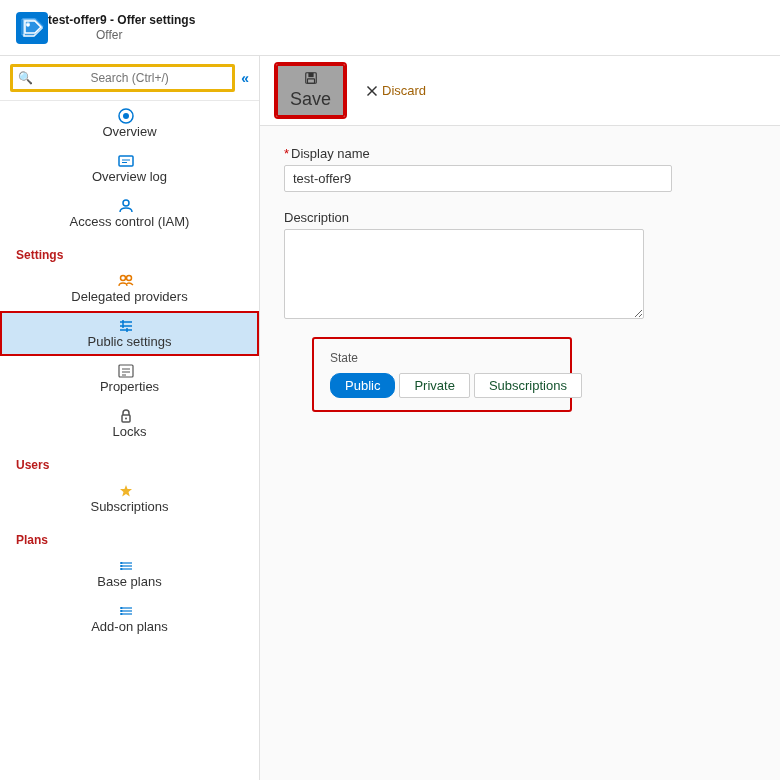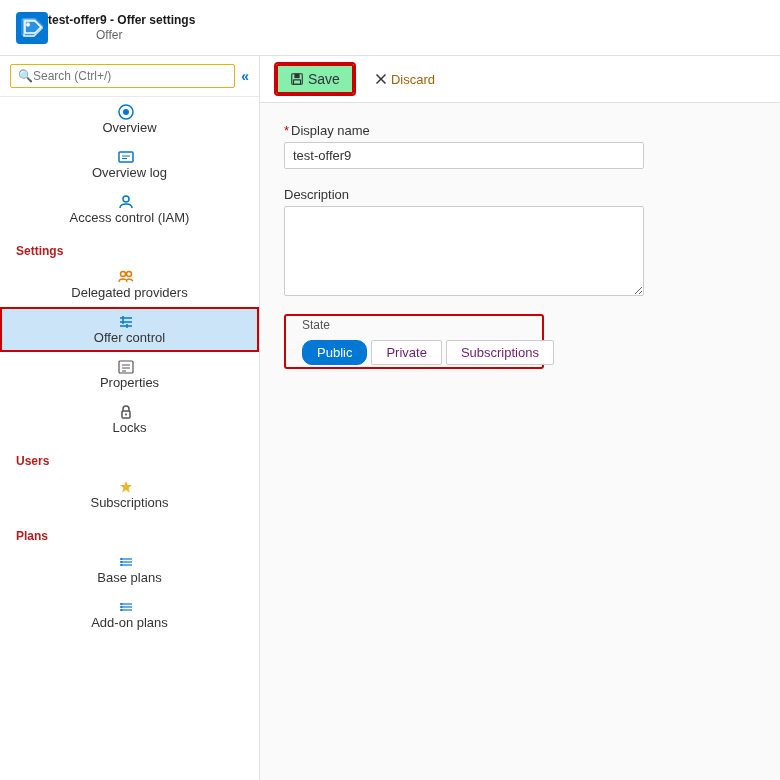--- a/index.html
+++ b/index.html
@@ -62,25 +62,26 @@
     }
     .search-icon-inner {
       position: absolute;
       left: 18px;
       color: #666;
       font-size: 12px;
     }
     .search-input {
       width: 100%;
       padding: 4px 8px 4px 22px;
-      border: 1px solid #eab308;
+      border: 3px solid #eab308;
       border-radius: 2px;
       font-size: 12px;
       color: #333;
       outline: none;
+      text-align: center;
     }
     .sidebar-collapse-btn {
       margin-left: 6px;
       cursor: pointer;
       color: #0078d4;
       font-size: 14px;
       font-weight: bold;
       flex-shrink: 0;
     }
 
@@ -140,27 +141,28 @@
       padding: 8px 16px;
       background: #fff;
       border-bottom: 1px solid #e0e0e0;
       gap: 8px;
     }
     .btn-save {
       display: flex;
       align-items: center;
       gap: 4px;
       padding: 5px 12px;
-      background: #86efac;
+      background: #a3a3a3;
       border: 2px solid #c00;
       color: #333;
-      font-size: 14px;
+      font-size: 18px;
       cursor: pointer;
       border-radius: 2px;
       outline: 2px solid #c00;
+      flex-direction: column;
     }
     .btn-discard {
       display: flex;
       align-items: center;
       gap: 4px;
       padding: 5px 12px;
       background: #fff;
       border: 1px solid transparent;
       color: #a16207;
       font-size: 13px;
@@ -180,21 +182,21 @@
     .form-label {
       font-size: 13px;
       color: #333;
       margin-bottom: 4px;
     }
     .required-star {
       color: #c00;
       margin-right: 2px;
     }
     .form-input {
-      width: 360px;
+      width: 388px;
       padding: 5px 8px;
       border: 1px solid #ccc;
       border-radius: 2px;
       font-size: 13px;
       color: #333;
       outline: none;
       background: #fff;
       display: block;
     }
     .form-textarea {
@@ -208,41 +210,42 @@
       resize: vertical;
       outline: none;
       background: #fff;
       display: block;
     }
 
     
     .state-box {
       border: 2px solid #c00;
       border-radius: 3px;
-      padding: 2px 16px;
+      padding: 12px 16px;
       width: 260px;
       margin-top: 8px;
+      margin-left: 28px;
     }
     .state-label {
       font-size: 12px;
       color: #555;
       margin-bottom: 8px;
     }
     .state-buttons {
       display: flex;
       gap: 4px;
     }
     .state-btn {
       padding: 4px 14px;
       font-size: 13px;
       cursor: pointer;
       border-radius: 2px;
       border: 1px solid #ccc;
       background: #fff;
-      color: #701a75;
+      color: #14532d;
     }
     .state-btn.selected {
       background: #0078d4;
       color: #fff;
       border-color: #0078d4;
       border-radius: 10px;
     }
 
     
     .icon-overview { color: #0078d4; }
@@ -340,21 +343,21 @@
       <span class="nav-icon icon-offer">
         <svg width="16" height="16" viewBox="0 0 16 16">
             <line x1="2" y1="4" x2="14" y2="4" stroke="#0078d4" stroke-width="1.5"></line>
             <line x1="2" y1="8" x2="14" y2="8" stroke="#0078d4" stroke-width="1.5"></line>
             <line x1="2" y1="12" x2="14" y2="12" stroke="#0078d4" stroke-width="1.5"></line>
             <line x1="5" y1="2" x2="5" y2="6" stroke="#0078d4" stroke-width="1.5"></line>
             <line x1="5" y1="6" x2="5" y2="10" stroke="#0078d4" stroke-width="1.5"></line>
             <line x1="9" y1="10" x2="9" y2="14" stroke="#0078d4" stroke-width="1.5"></line>
           </svg>
       </span>
-      <span class="nav-label">Offer control</span>
+      <span class="nav-label">Public settings</span>
     </div>
 
     <div class="sidebar-nav-item">
       <span class="nav-icon icon-properties">
         <svg width="16" height="16" viewBox="0 0 16 16">
             <rect x="1" y="2" width="14" height="12" rx="1" fill="none" stroke="#555" stroke-width="1.2"></rect>
             <line x1="4" y1="6" x2="12" y2="6" stroke="#555" stroke-width="1"></line>
             <line x1="4" y1="9" x2="12" y2="9" stroke="#555" stroke-width="1"></line>
             <line x1="4" y1="12" x2="8" y2="12" stroke="#555" stroke-width="1"></line>
           </svg>

